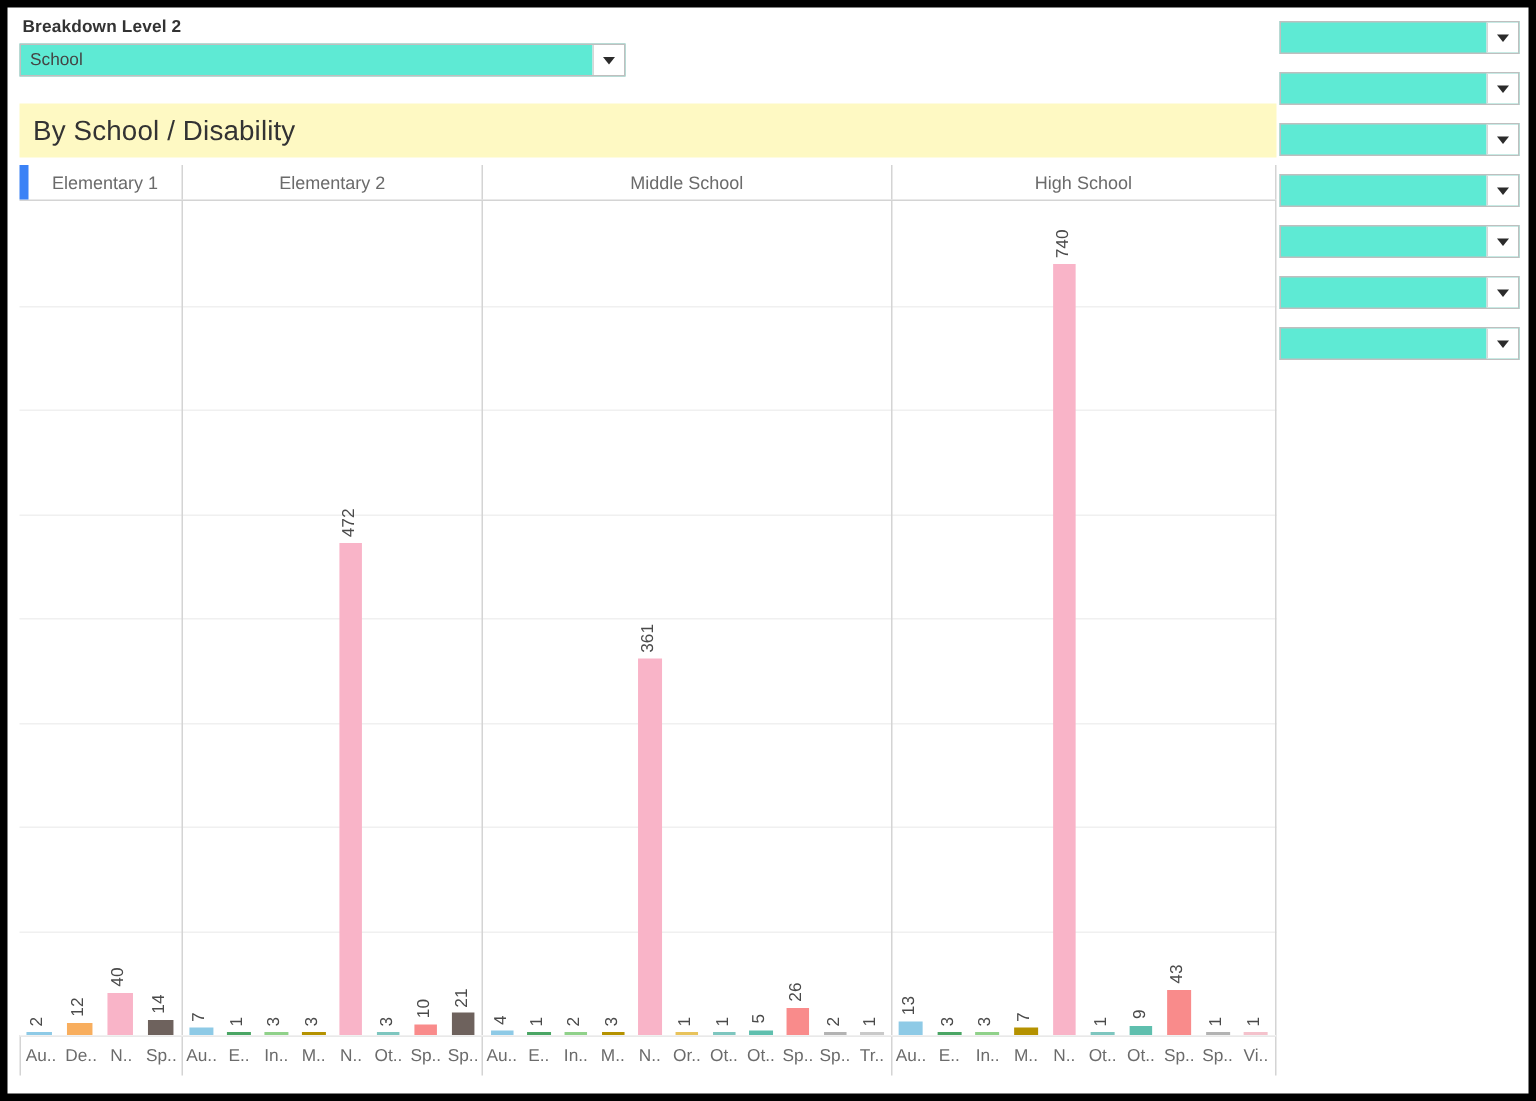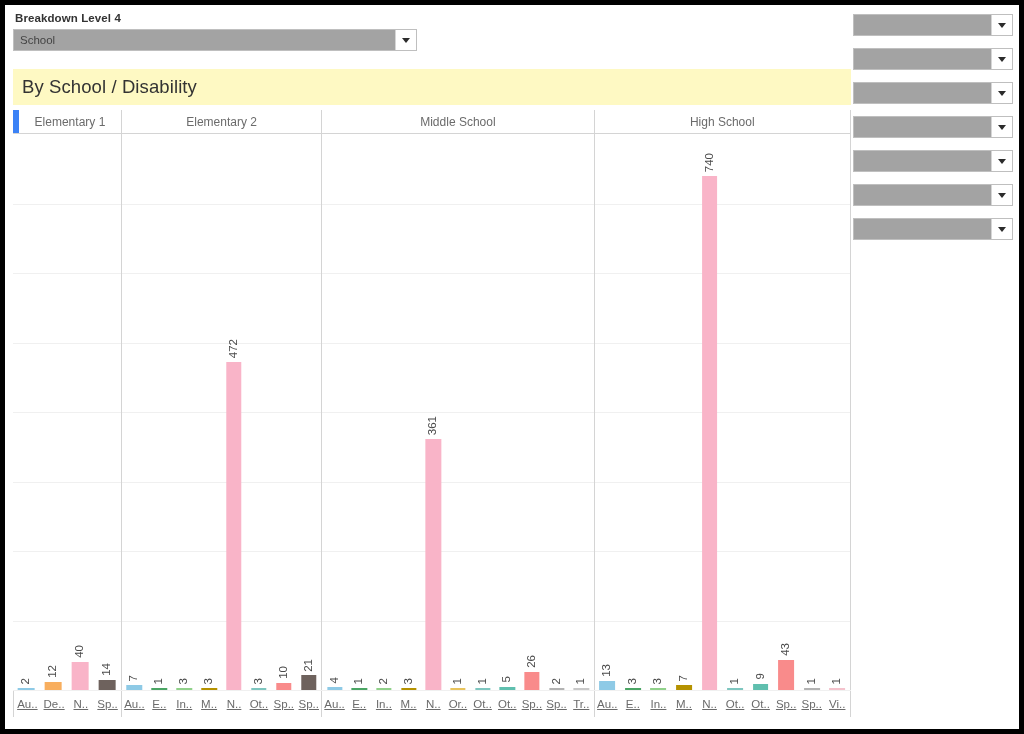--- a/index.html
+++ b/index.html
@@ -17,21 +17,21 @@
 
   
   .bd{position:absolute;}
   .bd-label{
     font-size:11.5px;font-weight:bold;color:#333333;
     letter-spacing:.1px;line-height:13px;
     margin:0 0 4px 2px;
   }
   .combo{
     position:relative;box-sizing:border-box;
-    height:22px;border:1px solid #bfbfbf;background:#a3a3a3;
+    height:22px;border:1px solid #bfbfbf;background:#5eead4;
     display:flex;align-items:center;
   }
   .combo .val{
     font-size:11.5px;color:#444444;padding-left:6px;
     white-space:nowrap;overflow:hidden;text-overflow:ellipsis;flex:1;
   }
   .combo .arrowbox{
     width:20px;height:100%;border-left:1px solid #d6d6d6;
     display:flex;align-items:center;justify-content:center;
     background:#ffffff;
@@ -102,41 +102,41 @@
   .axis{
     display:flex;height:27px;border-top:1px solid #c8c8c8;box-sizing:border-box;
   }
   .axis-panel{
     display:flex;box-sizing:border-box;height:100%;
     border-right:1px solid #d4d4d4;
   }
   .axis-panel:first-child{border-left:1px solid #d4d4d4;}
   .tick{
     flex:1 1 0;display:flex;align-items:center;justify-content:center;
-    font-size:11.5px;color:#6b6b6b;overflow:hidden;white-space:nowrap;text-decoration:underline;
+    font-size:11.5px;color:#6b6b6b;overflow:hidden;white-space:nowrap;
   }
 
   
   .rail{
     position:absolute;left:848px;top:5px;width:160px;
   }
   .filter{margin-bottom:12px;}
   .filter .flabel{
     font-size:11.5px;font-weight:bold;color:#333333;
     margin:0 0 4px 2px;line-height:13px;
   }
   .filter .combo{width:160px;}
 </style>
 </head>
 <body>
 
 <div class="frame">
 
   <div class="bd" id="bd1">
-    <div class="bd-label">Breakdown Level 4</div>
+    <div class="bd-label">Breakdown Level 2</div>
     <div class="combo">
       <span class="val">School</span>
       <span class="arrowbox">
           <span class="caret"></span>
         </span>
     </div>
   </div>
 
 
   <div class="title-band">

